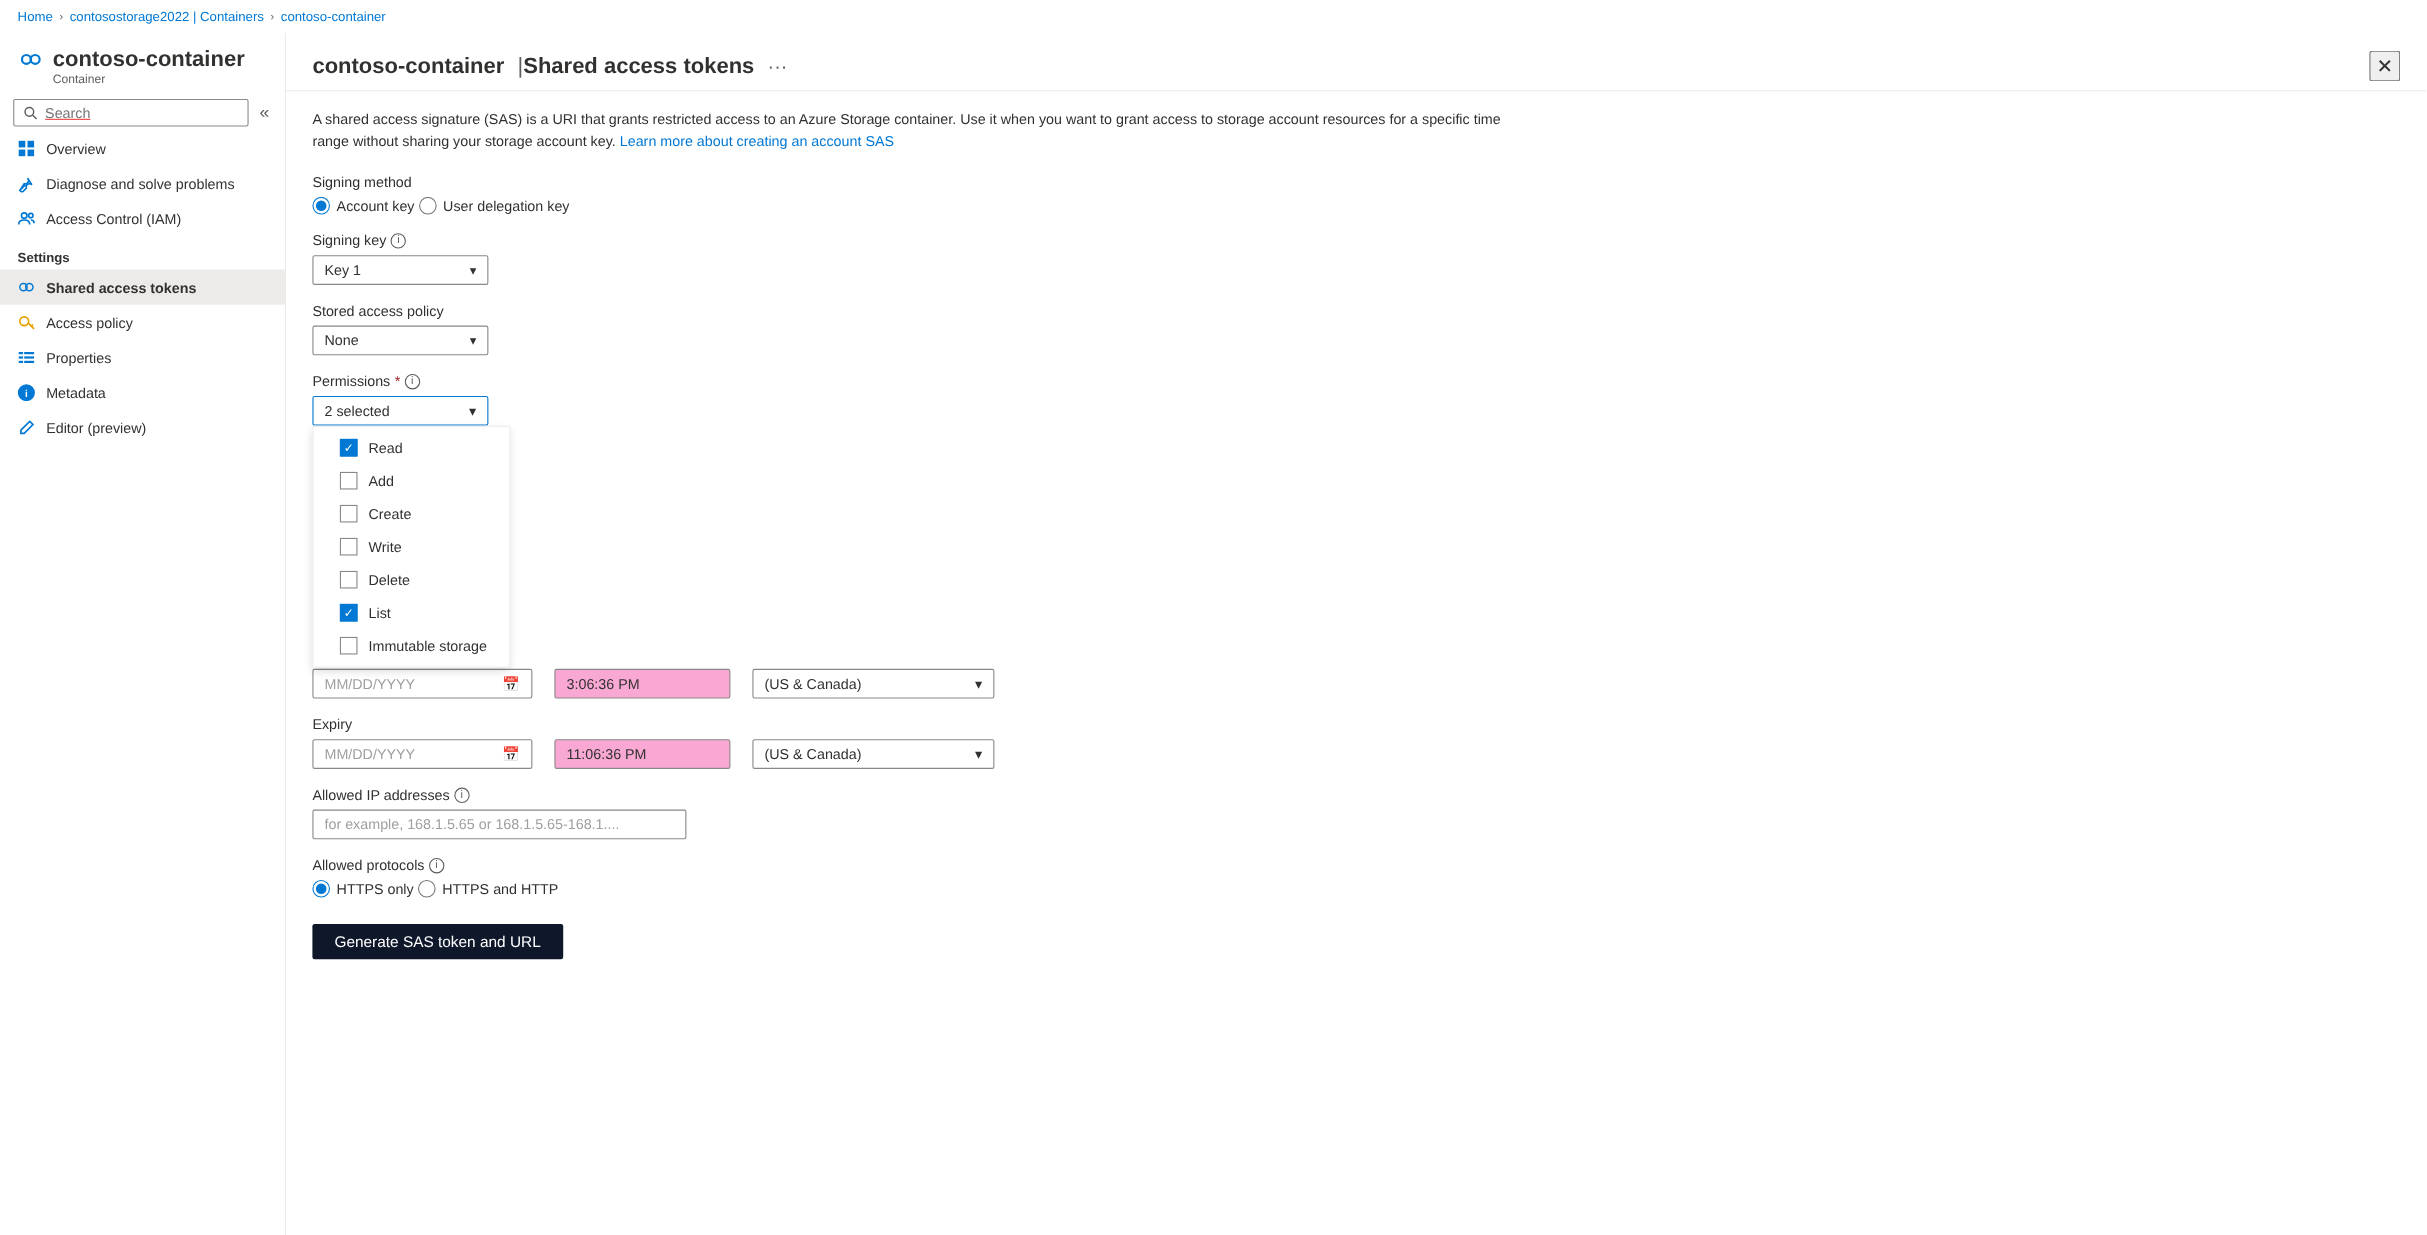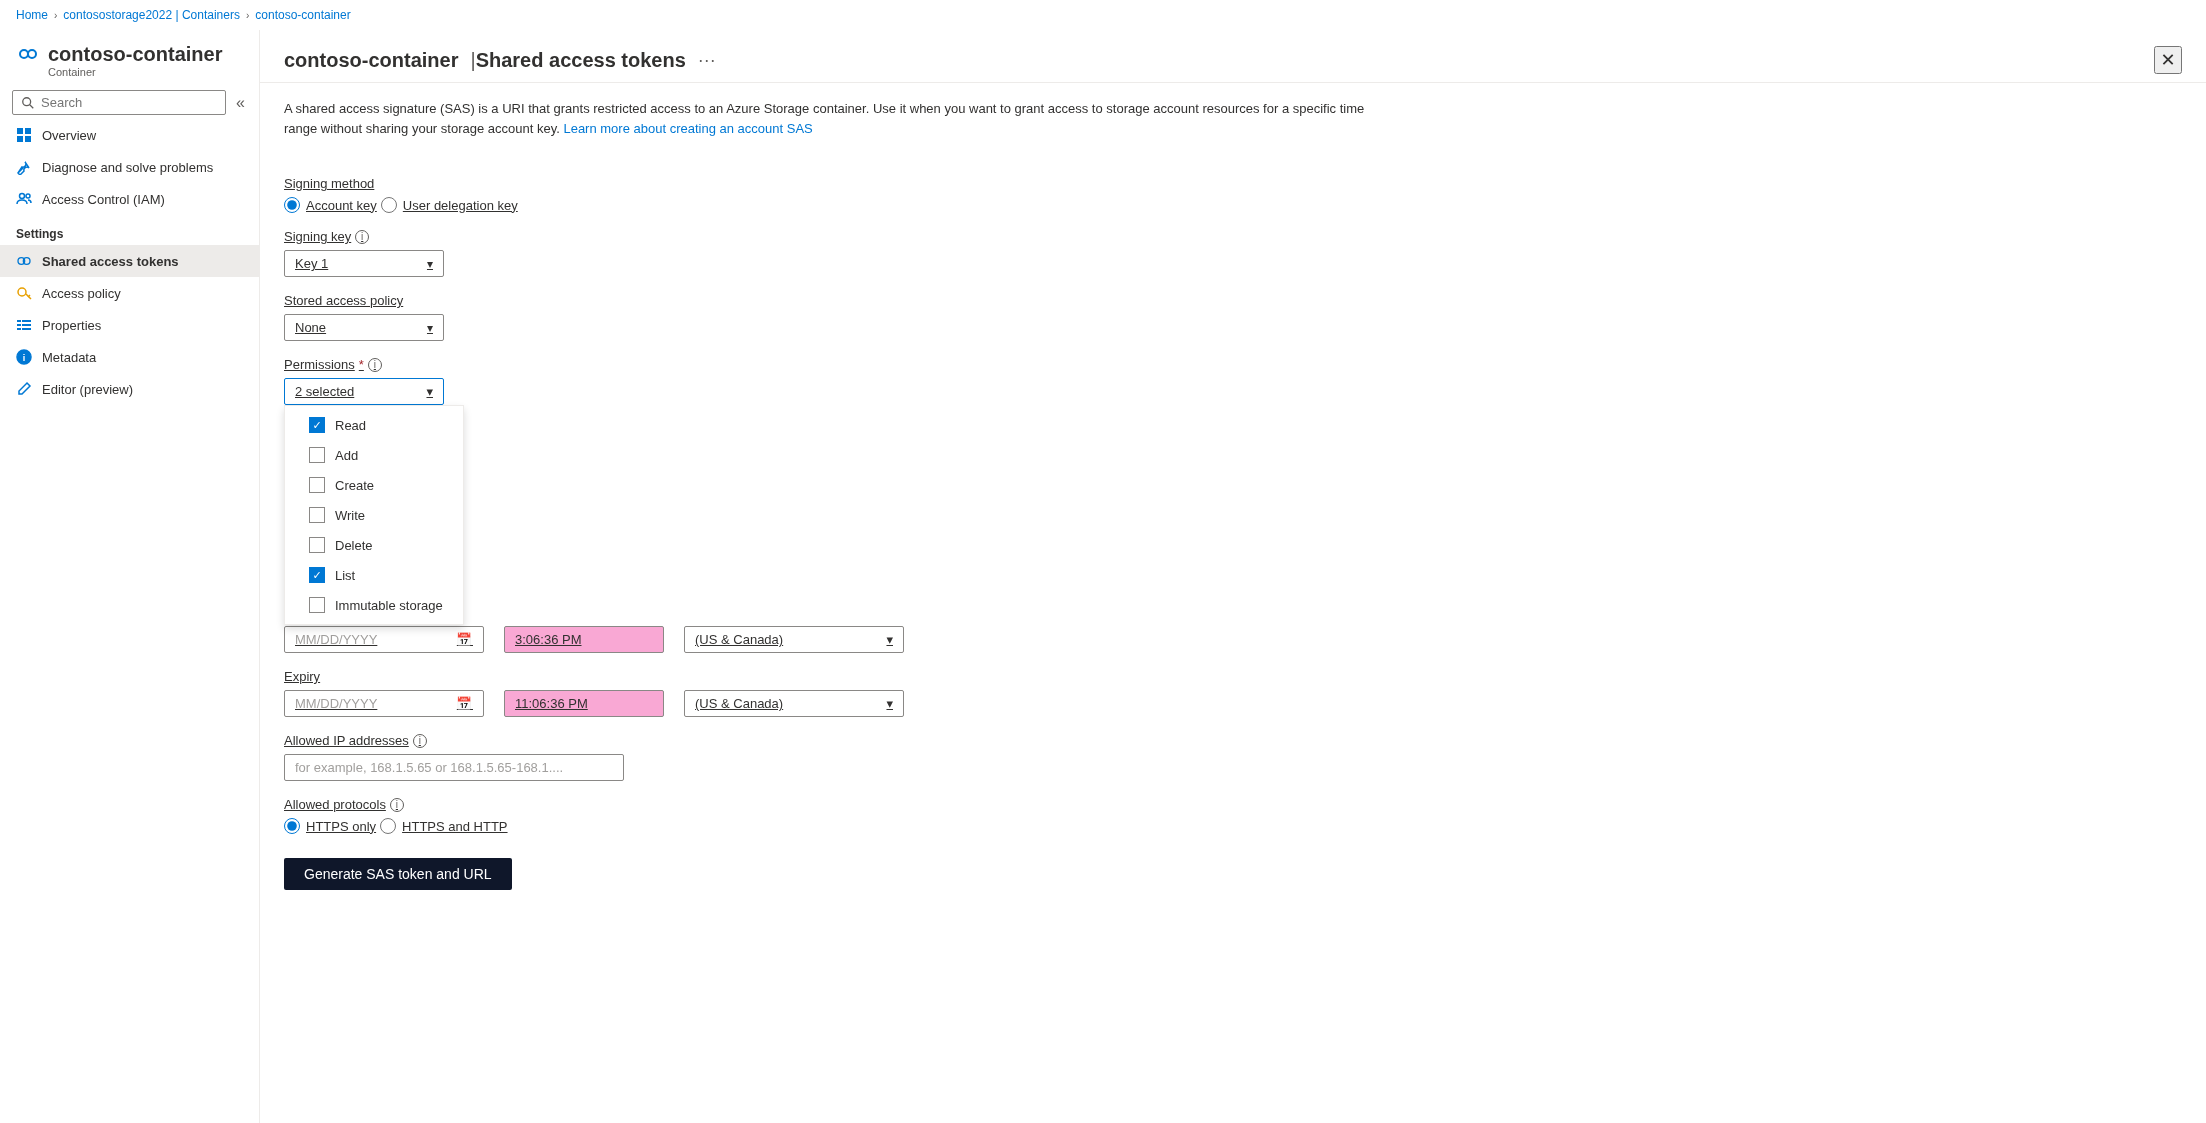--- a/index.html
+++ b/index.html
@@ -12,45 +12,45 @@
 
     .main-layout { display: flex; flex: 1; overflow: hidden; }
 
     
     .sidebar { width: 260px; min-width: 260px; border-right: 1px solid #edebe9; display: flex; flex-direction: column; overflow-y: auto; padding-bottom: 16px; }
     .sidebar-header { padding: 12px 16px 4px; }
     .sidebar-title { font-size: 20px; font-weight: 600; color: #323130; display: flex; align-items: center; gap: 8px; }
     .sidebar-subtitle { font-size: 11px; color: #605e5c; padding-left: 32px; }
 
     .search-box { margin: 8px 12px; display: flex; align-items: center; border: 1px solid #8a8886; border-radius: 2px; padding: 4px 8px; gap: 6px; }
-    .search-box input { border: none; outline: none; font-size: 13px; flex: 1; color: #ef4444; }
+    .search-box input { border: none; outline: none; font-size: 13px; flex: 1; color: #ef4444; text-decoration: underline; }
 
     .collapse-btn { margin-left: auto; cursor: pointer; color: #605e5c; padding: 2px 6px; }
 
     .sidebar-nav { flex: 1; }
     .nav-item { display: flex; align-items: center; gap: 10px; padding: 8px 16px; cursor: pointer; color: #323130; font-size: 13px; }
     .nav-item.active { background: #edebe9; font-weight: 600; }
     .nav-item .nav-icon { width: 16px; height: 16px; display: flex; align-items: center; justify-content: center; }
 
     .section-label { padding: 12px 16px 4px; font-size: 12px; font-weight: 700; color: #323130; }
 
     
     .content { flex: 1; overflow-y: auto; padding: 0; position: relative; }
     .content-header { display: flex; align-items: center; padding: 16px 24px 8px; border-bottom: 1px solid #edebe9; }
     .content-title { font-size: 20px; font-weight: 600; }
     .content-title-sub { color: #605e5c; font-size: 20px; margin-left: 12px; }
     .header-more { color: #605e5c; margin-left: 12px; cursor: pointer; font-size: 18px; }
     .close-btn { margin-left: auto; cursor: pointer; color: #323130; font-size: 18px; width: 28px; height: 28px; display: flex; align-items: center; justify-content: center; }
 
     .content-body { padding: 16px 24px; }
 
-    .description { font-size: 13px; color: #323130; line-height: 1.5; margin-bottom: 38px; max-width: 1100px; }
+    .description { font-size: 13px; color: #323130; line-height: 1.5; margin-bottom: 20px; max-width: 1100px; }
     .description a { color: #0078d4; text-decoration: none; }
 
-    .form-section { margin-bottom: 16px; text-decoration: underline; }
+    .form-section { margin-bottom: 16px; }
     .form-label { font-size: 13px; font-weight: 400; color: #323130; margin-bottom: 6px; display: flex; align-items: center; gap: 4px; }
     .form-label .required { color: #a4262c; }
     .info-icon { width: 14px; height: 14px; border-radius: 50%; border: 1px solid #605e5c; color: #605e5c; display: inline-flex; align-items: center; justify-content: center; font-size: 10px; cursor: pointer; }
 
     .radio-group { display: flex; gap: 4px; margin-bottom: 16px; }
     .radio-option { display: flex; align-items: center; gap: 6px; cursor: pointer; font-size: 13px; }
     .radio-option input[type="radio"] { accent-color: #0078d4; width: 16px; height: 16px; }
 
     .dropdown-select { display: flex; align-items: center; border: 1px solid #8a8886; border-radius: 2px; padding: 5px 10px; cursor: pointer; min-width: 160px; background: #fff; justify-content: space-between; font-size: 13px; }
     .dropdown-select .chevron-down { color: #323130; font-size: 12px; }

